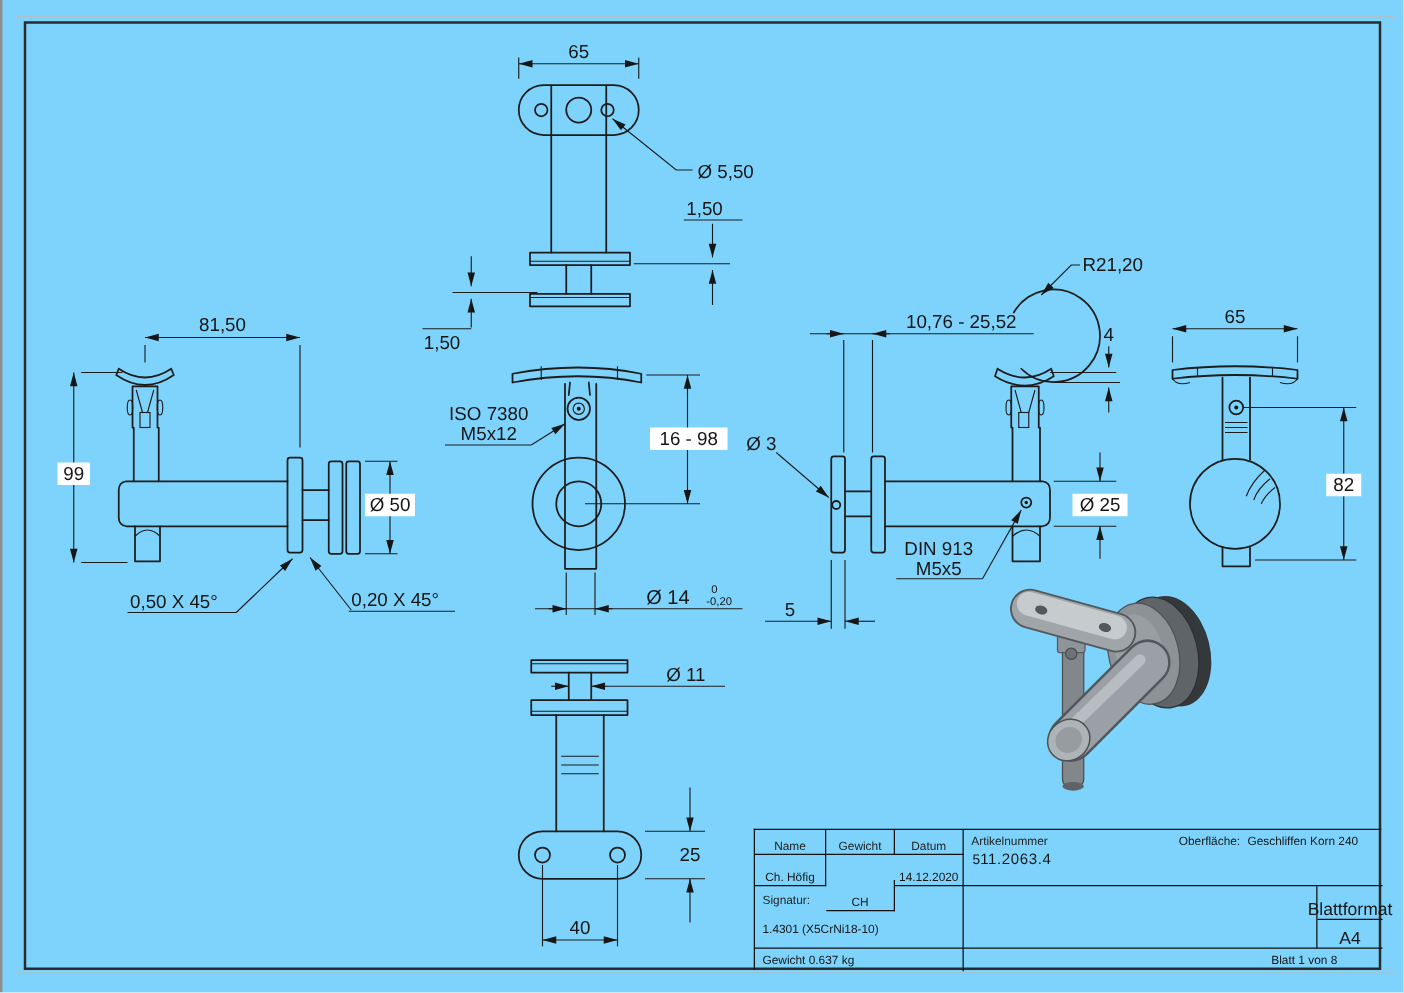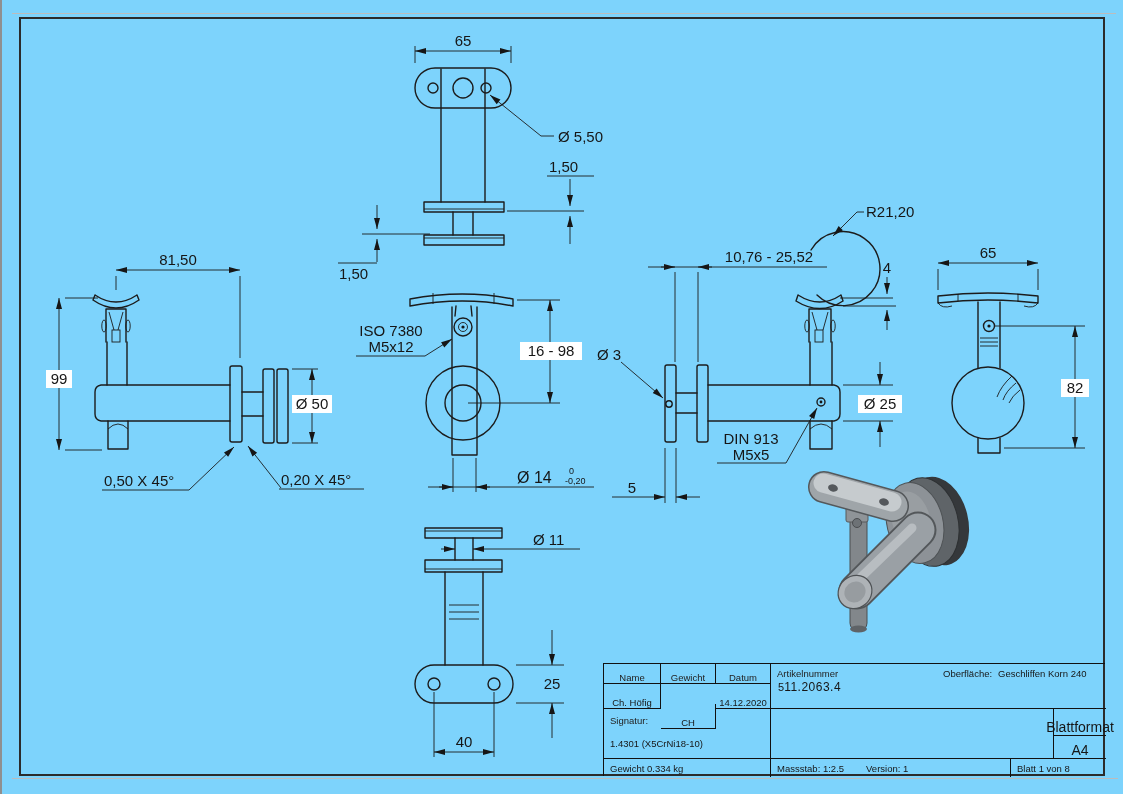--- a/index.html
+++ b/index.html
@@ -309,23 +309,19 @@
       <span style="position:absolute;left:6px;top:29px;">1.4301 (X5CrNi18-10)</span>
     </div>
     <div class="cell bb br" style="left:167px;top:45px;width:283px;height:50px;"></div>
     <div class="cell bb cc" style="left:450px;top:45px;width:52px;height:27px;">
       <span class="bf-label">Blattformat</span>
     </div>
     <div class="cell bb cc" style="left:450px;top:72px;width:52px;height:23px;">
       <span class="bf-value">A4</span>
     </div>
     <div class="cell br cl" style="left:0;top:95px;width:167px;height:18px;">
-      <span>Gewicht 0.334 kg</span>
-    </div>
-    <div class="cell br cl" style="left:167px;top:95px;width:240px;height:18px;gap:22px;">
-      <span>Massstab: 1:2.5</span>
-      <span>Version: 1</span>
+      <span>Gewicht 0.637 kg</span>
     </div>
     <div class="cell cl" style="left:407px;top:95px;width:95px;height:18px;">
       <span>Blatt 1 von 8</span>
     </div>
   </div>
 </div>
 
 </body></html>

